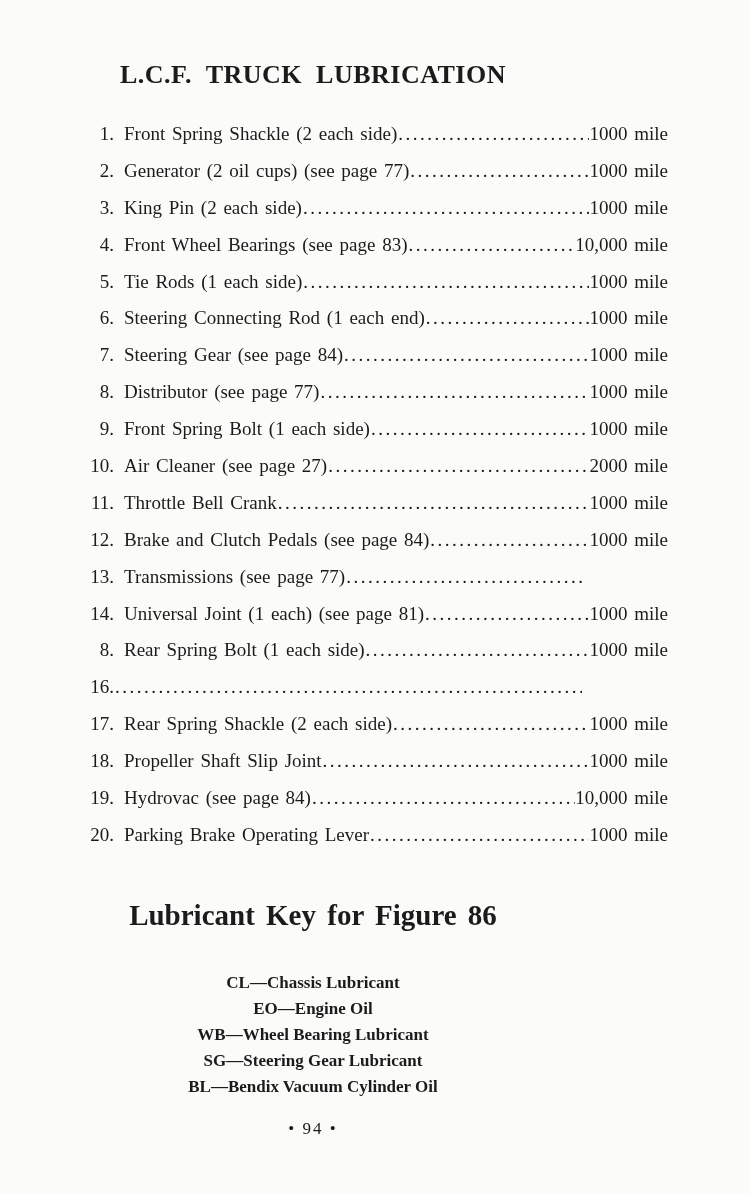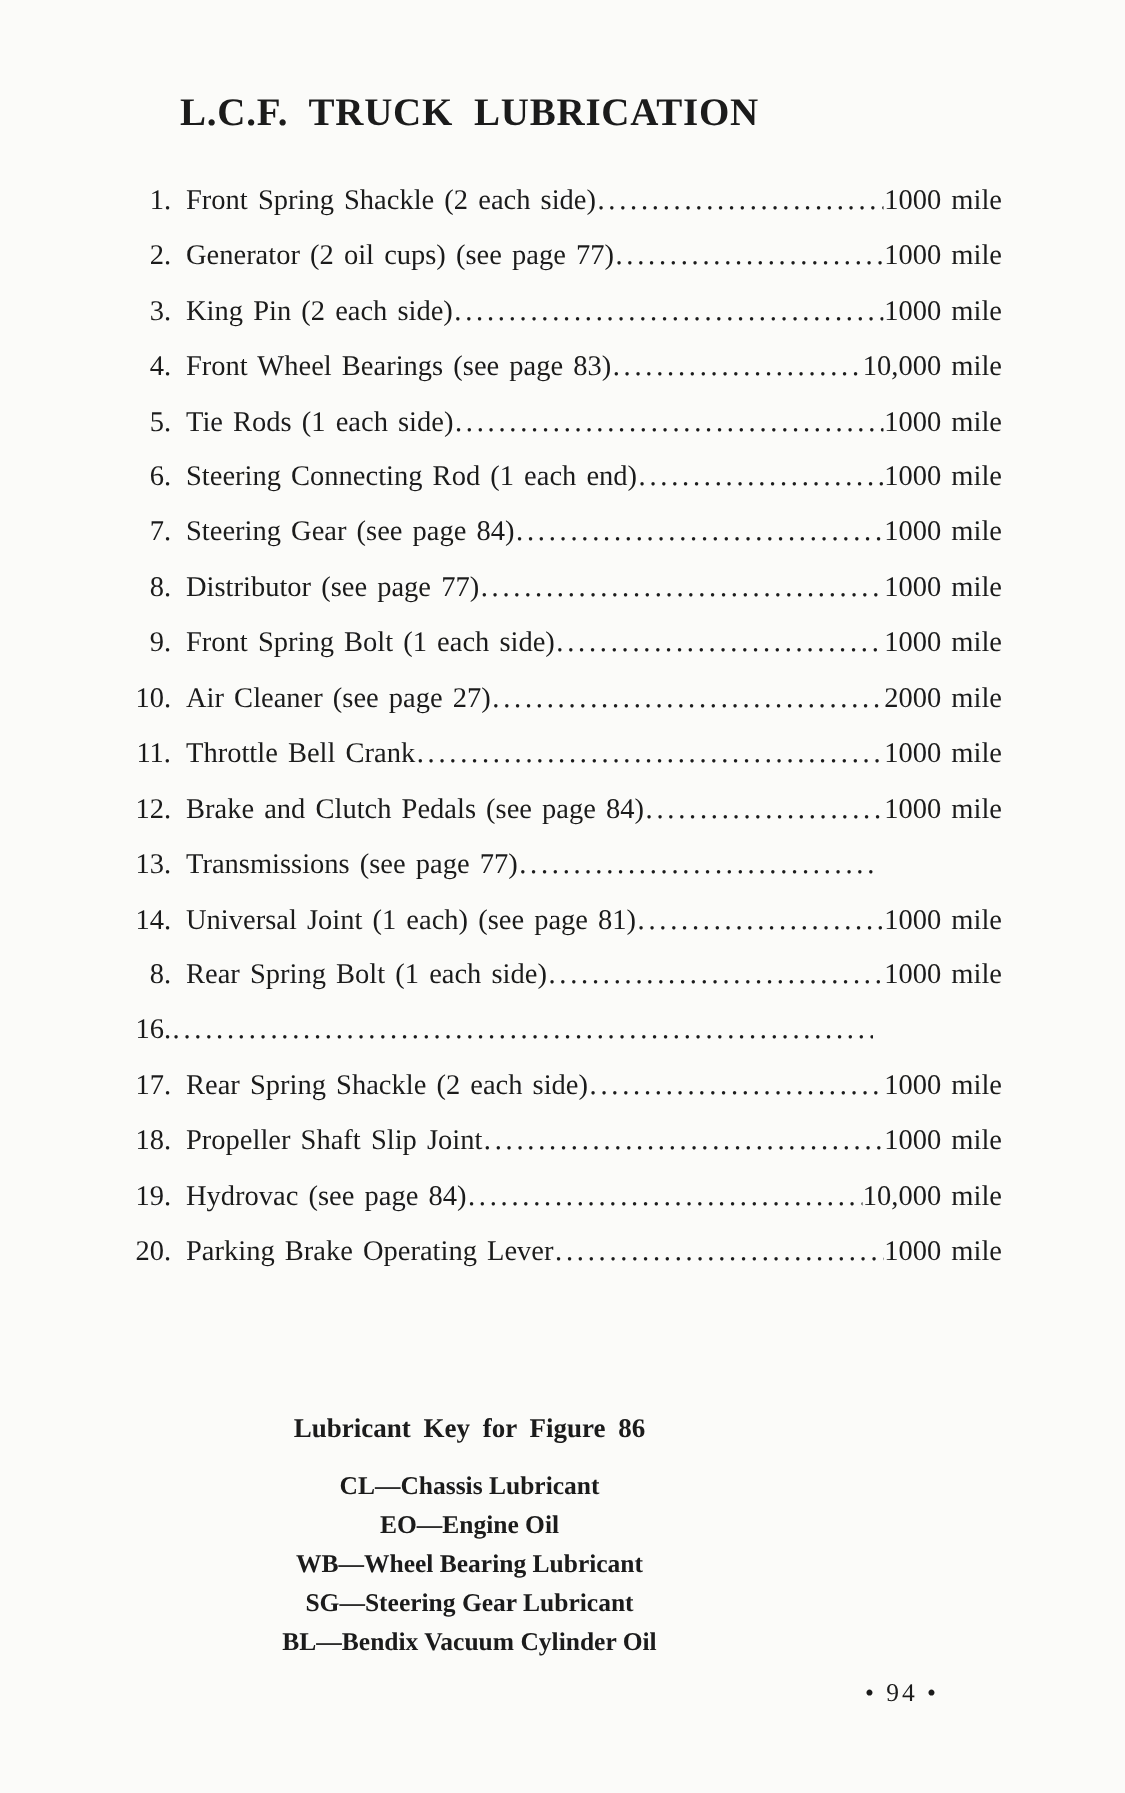--- a/index.html
+++ b/index.html
@@ -41,37 +41,37 @@
     content:"....................................................................................";
     letter-spacing:2.5px;
     padding-left:1px;
   }
   .no-val .dots { margin-right:86px; }
   .mileage { flex:0 0 auto; }
 
   .key-title {
     text-align:center;
     font-weight:bold;
-    font-size:18px;
+    font-size:29px;
     word-spacing:4px;
-    margin-top:88px;
+    margin-top:45px;
   }
   .key-list {
-    margin-top:15px;
+    margin-top:38px;
     text-align:center;
     font-weight:bold;
     font-size:17px;
   }
   .key-entry { line-height:26px; }
 
   .page-num {
     position:absolute;
     left:0; right:0;
     bottom:56px;
-    text-align:right;
+    text-align:center;
     font-size:17px;
     letter-spacing:2px;
   }
 </style>
 </head>
 <body>
 
 <div class="page">
 
   <h1 class="title">L.C.F. TRUCK LUBRICATION</h1>

